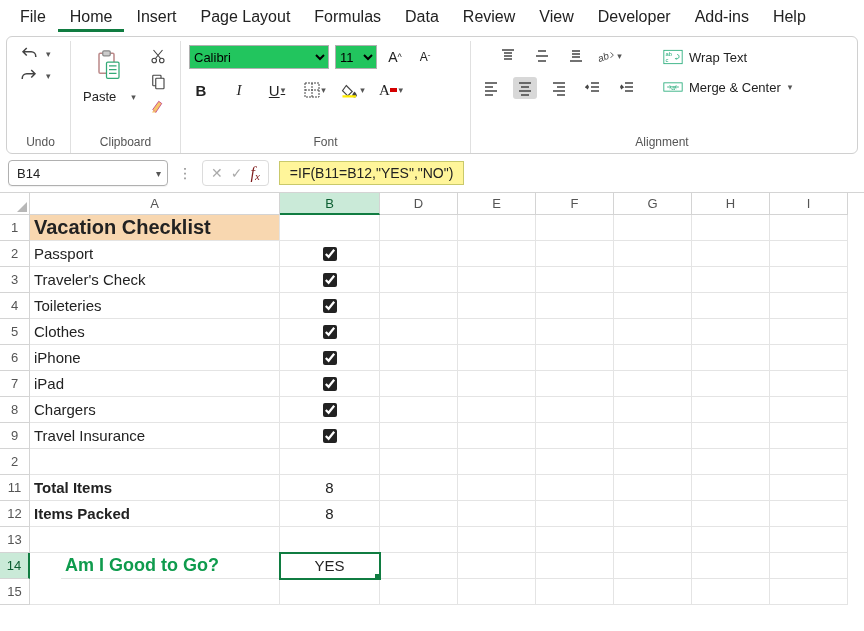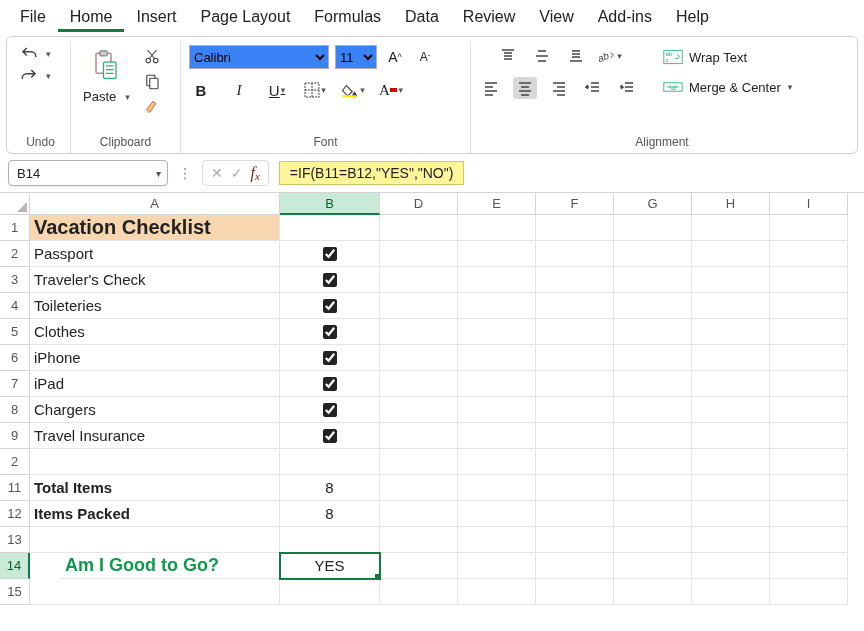--- a/index.html
+++ b/index.html
@@ -72,21 +72,21 @@
     justify-content: flex-start;
     padding: 2px 4px;
     cursor: pointer;
     gap: 2px;
   }
   .small-btn { width: 24px; height: 22px; display:flex; align-items:center; justify-content:center; cursor:pointer; }
   .caret { font-size: 9px; color: #555; margin-left: 1px; }
   select.fontsel, select.sizesel {
     height: 24px;
     border: 1px solid #b0b0b0;
-    background: #3b82f6;
+    background: #22c55e;
     font-size: 13px;
   }
   .fontsel { width: 140px; }
   .sizesel { width: 42px; }
   .icon { display: inline-flex; align-items:center; justify-content:center; }
   .chev { font-size: 10px; color: #555; }
   .wrap-text-btn, .merge-btn {
     display: flex; align-items:center; gap:6px; padding:2px 6px; cursor:pointer;
   }
   
@@ -196,20 +196,21 @@
 
 <div class="menubar">
     <div class="menu-item">File</div>
     <div class="menu-item active">Home</div>
     <div class="menu-item">Insert</div>
     <div class="menu-item">Page Layout</div>
     <div class="menu-item">Formulas</div>
     <div class="menu-item">Data</div>
     <div class="menu-item">Review</div>
     <div class="menu-item">View</div>
+    <div class="menu-item">Developer</div>
     <div class="menu-item">Add-ins</div>
     <div class="menu-item">Help</div>
   </div>
 
 <div class="ribbon">
 
   <div class="group" style="min-width:60px">
     <div class="group-body">
       <div class="vcol">
         <div class="hrow">
@@ -235,21 +236,21 @@
 
   <div class="group" style="min-width:110px">
     <div class="group-body">
       <div class="btn-lg">
         <svg width="30" height="40" viewBox="0 0 24 30">
             <rect x="4" y="4" width="12" height="16" rx="1" fill="#fff" stroke="#b88" stroke-width="1.2"></rect>
             <rect x="7" y="2" width="6" height="4" rx="1" fill="#ccc" stroke="#888"></rect>
             <rect x="10" y="11" width="10" height="13" rx="1" fill="#fff" stroke="#3a7"></rect>
             <path d="M12 14h6M12 17h6M12 20h6" stroke="#3a7"></path>
           </svg>
-        <div style="display:flex;align-items:center;gap:8px">
+        <div style="display:flex;align-items:center;gap:14px">
           <span style="font-size:13px">Paste</span>
           <span class="caret">▾</span>
         </div>
       </div>
       <div class="vcol">
         <span class="small-btn">
             <svg width="18" height="18" viewBox="0 0 24 24">
               <circle cx="7" cy="18" r="3" fill="none" stroke="#444" stroke-width="1.5"></circle>
               <circle cx="17" cy="18" r="3" fill="none" stroke="#444" stroke-width="1.5"></circle>
               <path d="M8 16L18 4M16 16L6 4" stroke="#444" stroke-width="1.5"></path>

